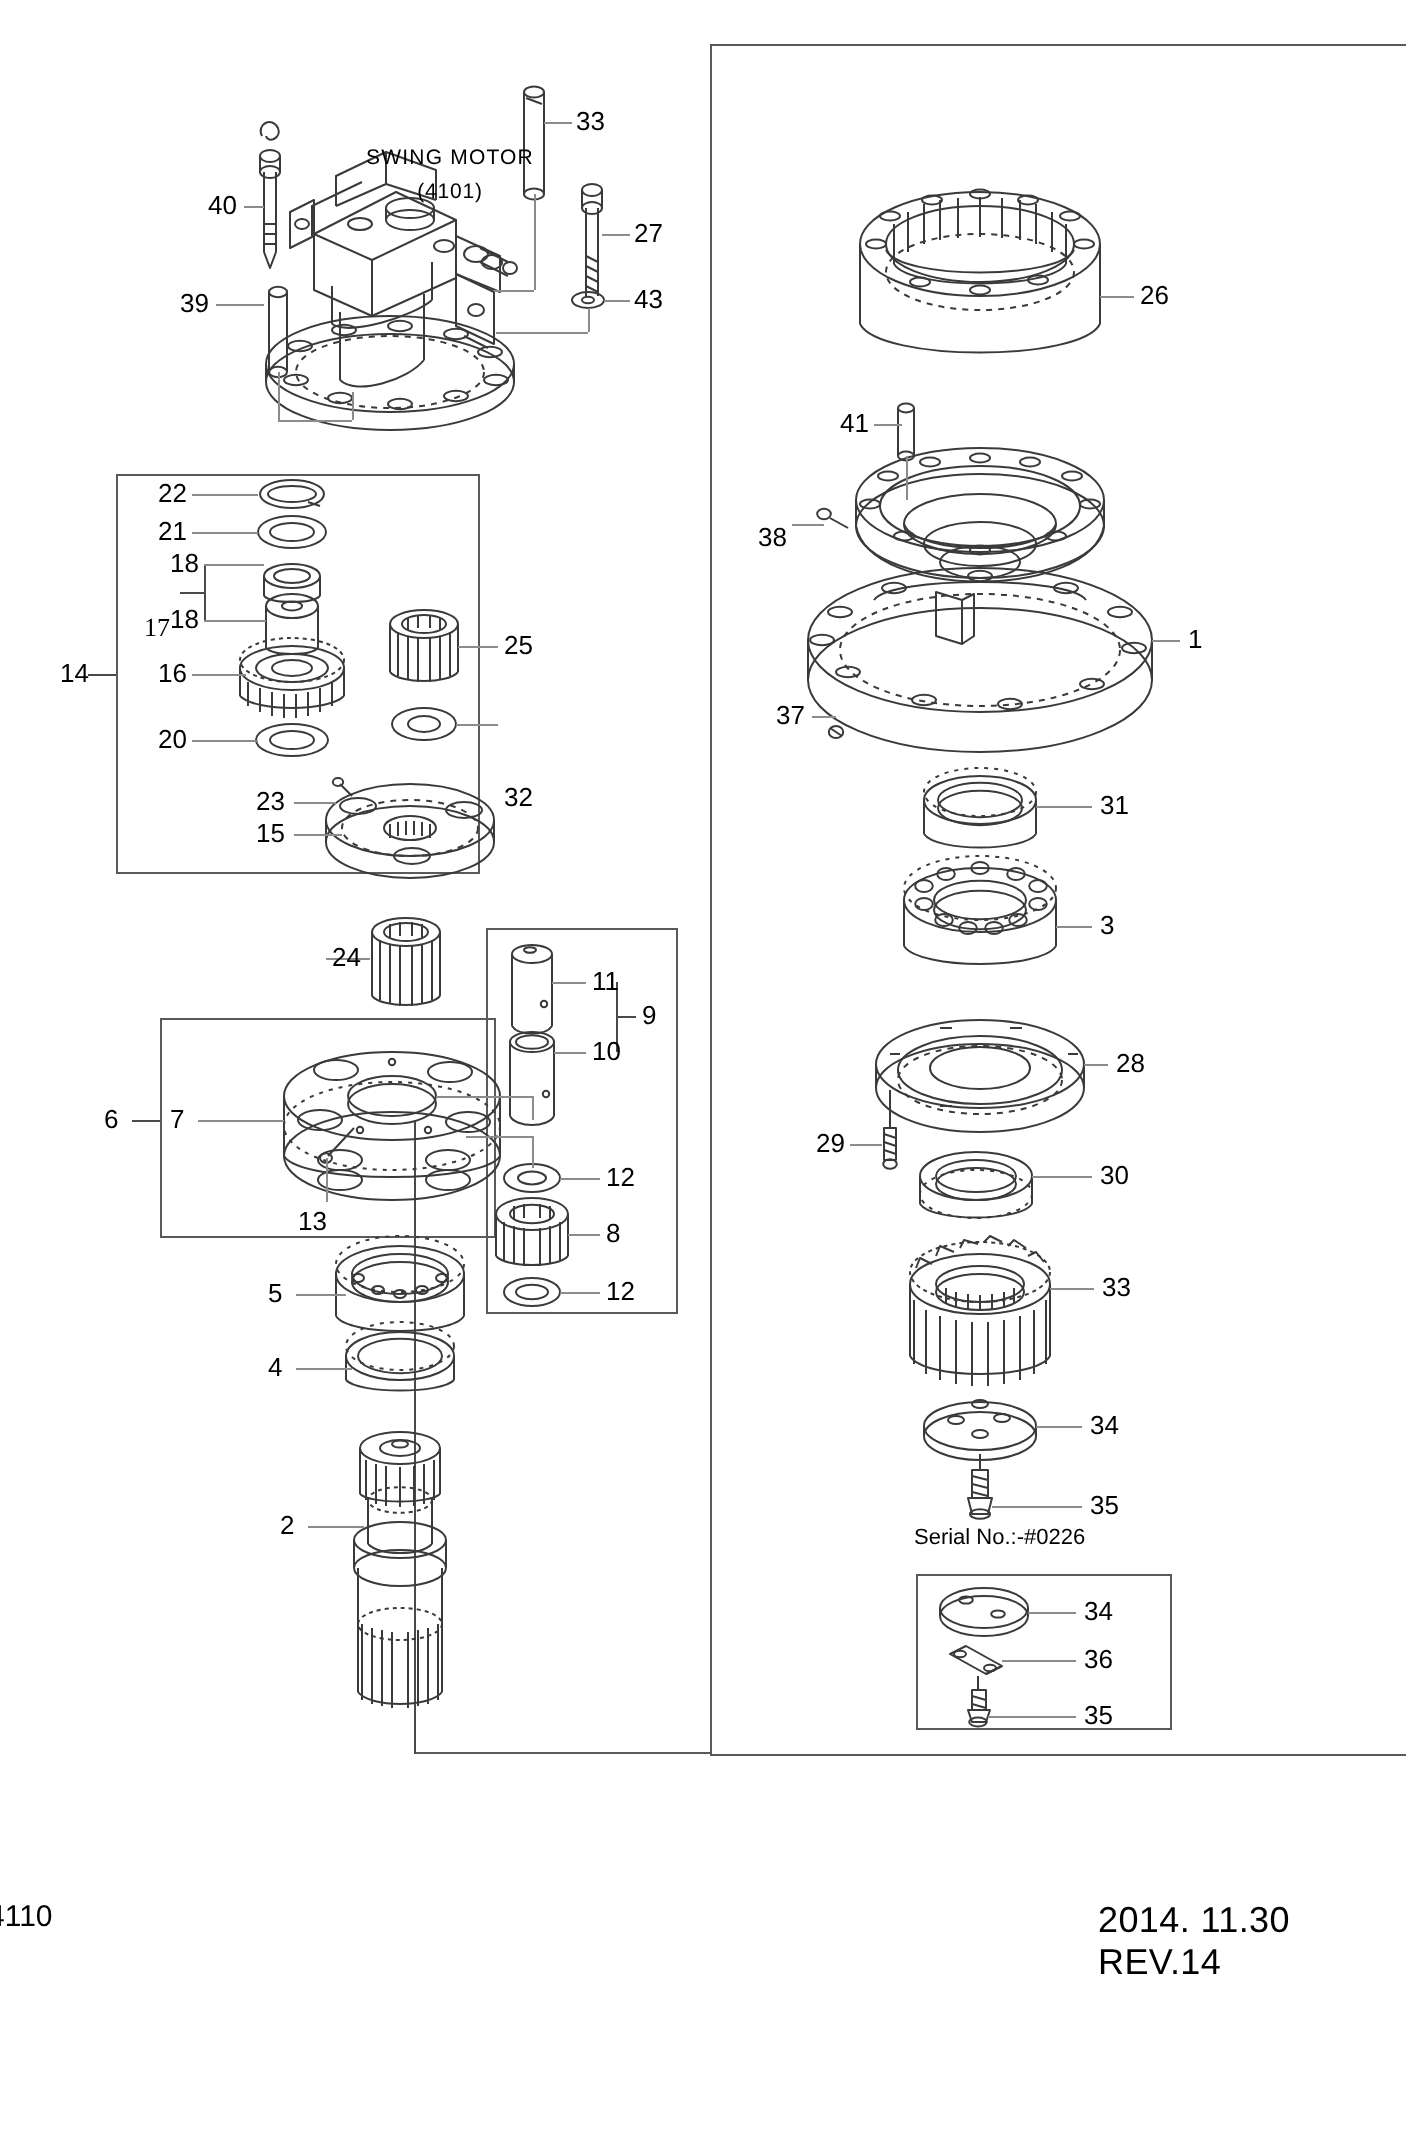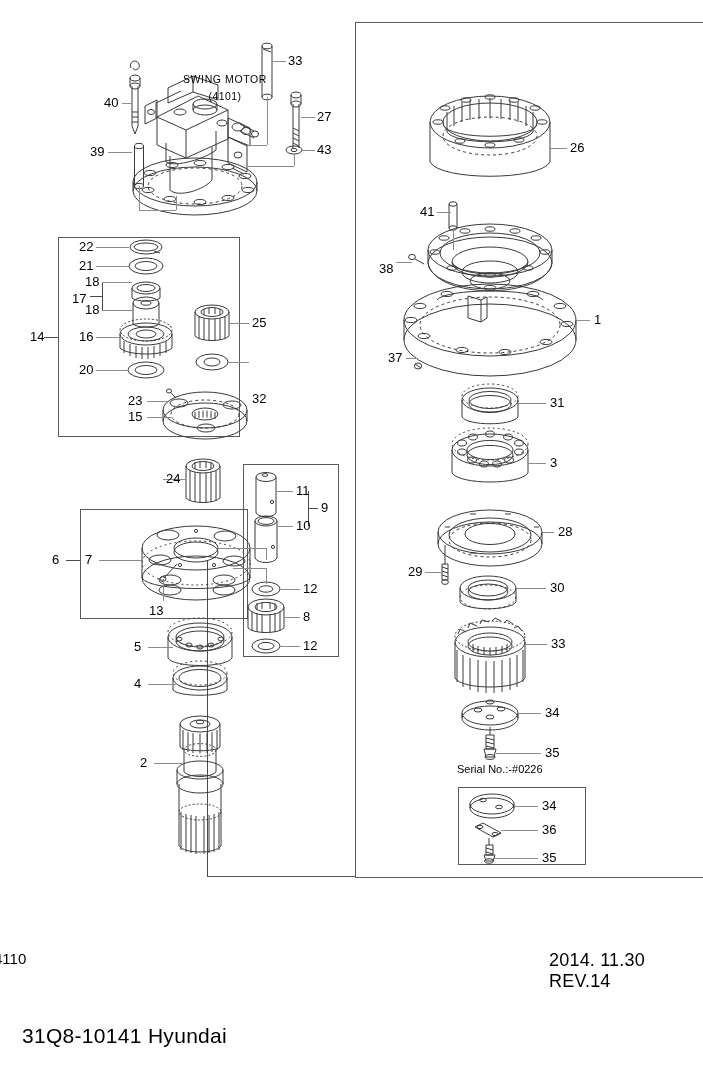--- a/index.html
+++ b/index.html
@@ -590,21 +590,21 @@
 
   <div class="lbl" style="left:104px;top:96px;">40</div>
   <div class="lbl" style="left:90px;top:145px;">39</div>
   <div class="lbl" style="left:288px;top:54px;">33</div>
   <div class="lbl" style="left:317px;top:110px;">27</div>
   <div class="lbl" style="left:317px;top:143px;">43</div>
 
   <div class="lbl" style="left:30px;top:330px;">14</div>
   <div class="lbl" style="left:79px;top:240px;">22</div>
   <div class="lbl" style="left:79px;top:259px;">21</div>
-  <div class="lbl" style="left:72px;top:292px;">17</div>
+  <div class="lbl" style="left:72px;top:307px;font-family:Liberation Serif, serif;">17</div>
   <div class="lbl" style="left:85px;top:275px;">18</div>
   <div class="lbl" style="left:85px;top:303px;">18</div>
   <div class="lbl" style="left:79px;top:330px;">16</div>
   <div class="lbl" style="left:79px;top:363px;">20</div>
   <div class="lbl" style="left:252px;top:316px;">25</div>
   <div class="lbl" style="left:252px;top:368px;margin-top:24px;">32</div>
   <div class="lbl" style="left:128px;top:394px;">23</div>
   <div class="lbl" style="left:128px;top:410px;">15</div>
 
   <div class="lbl" style="left:146px;top:472px;margin-left:20px;">24</div>
@@ -633,15 +633,14 @@
   <div class="lbl" style="left:550px;top:581px;">30</div>
   <div class="lbl" style="left:551px;top:637px;">33</div>
   <div class="lbl" style="left:545px;top:706px;">34</div>
   <div class="lbl" style="left:545px;top:746px;">35</div>
   <div class="lbl" style="left:542px;top:799px;">34</div>
   <div class="lbl" style="left:542px;top:823px;">36</div>
   <div class="lbl" style="left:542px;top:851px;">35</div>
 
   <div class="footer-left">4110</div>
   <div class="footer-right">2014. 11.30  REV.14</div>
-  <div class="title-bottom">31Q8-10141 Hyundai</div>
 
 </div>
 
 </body></html>

